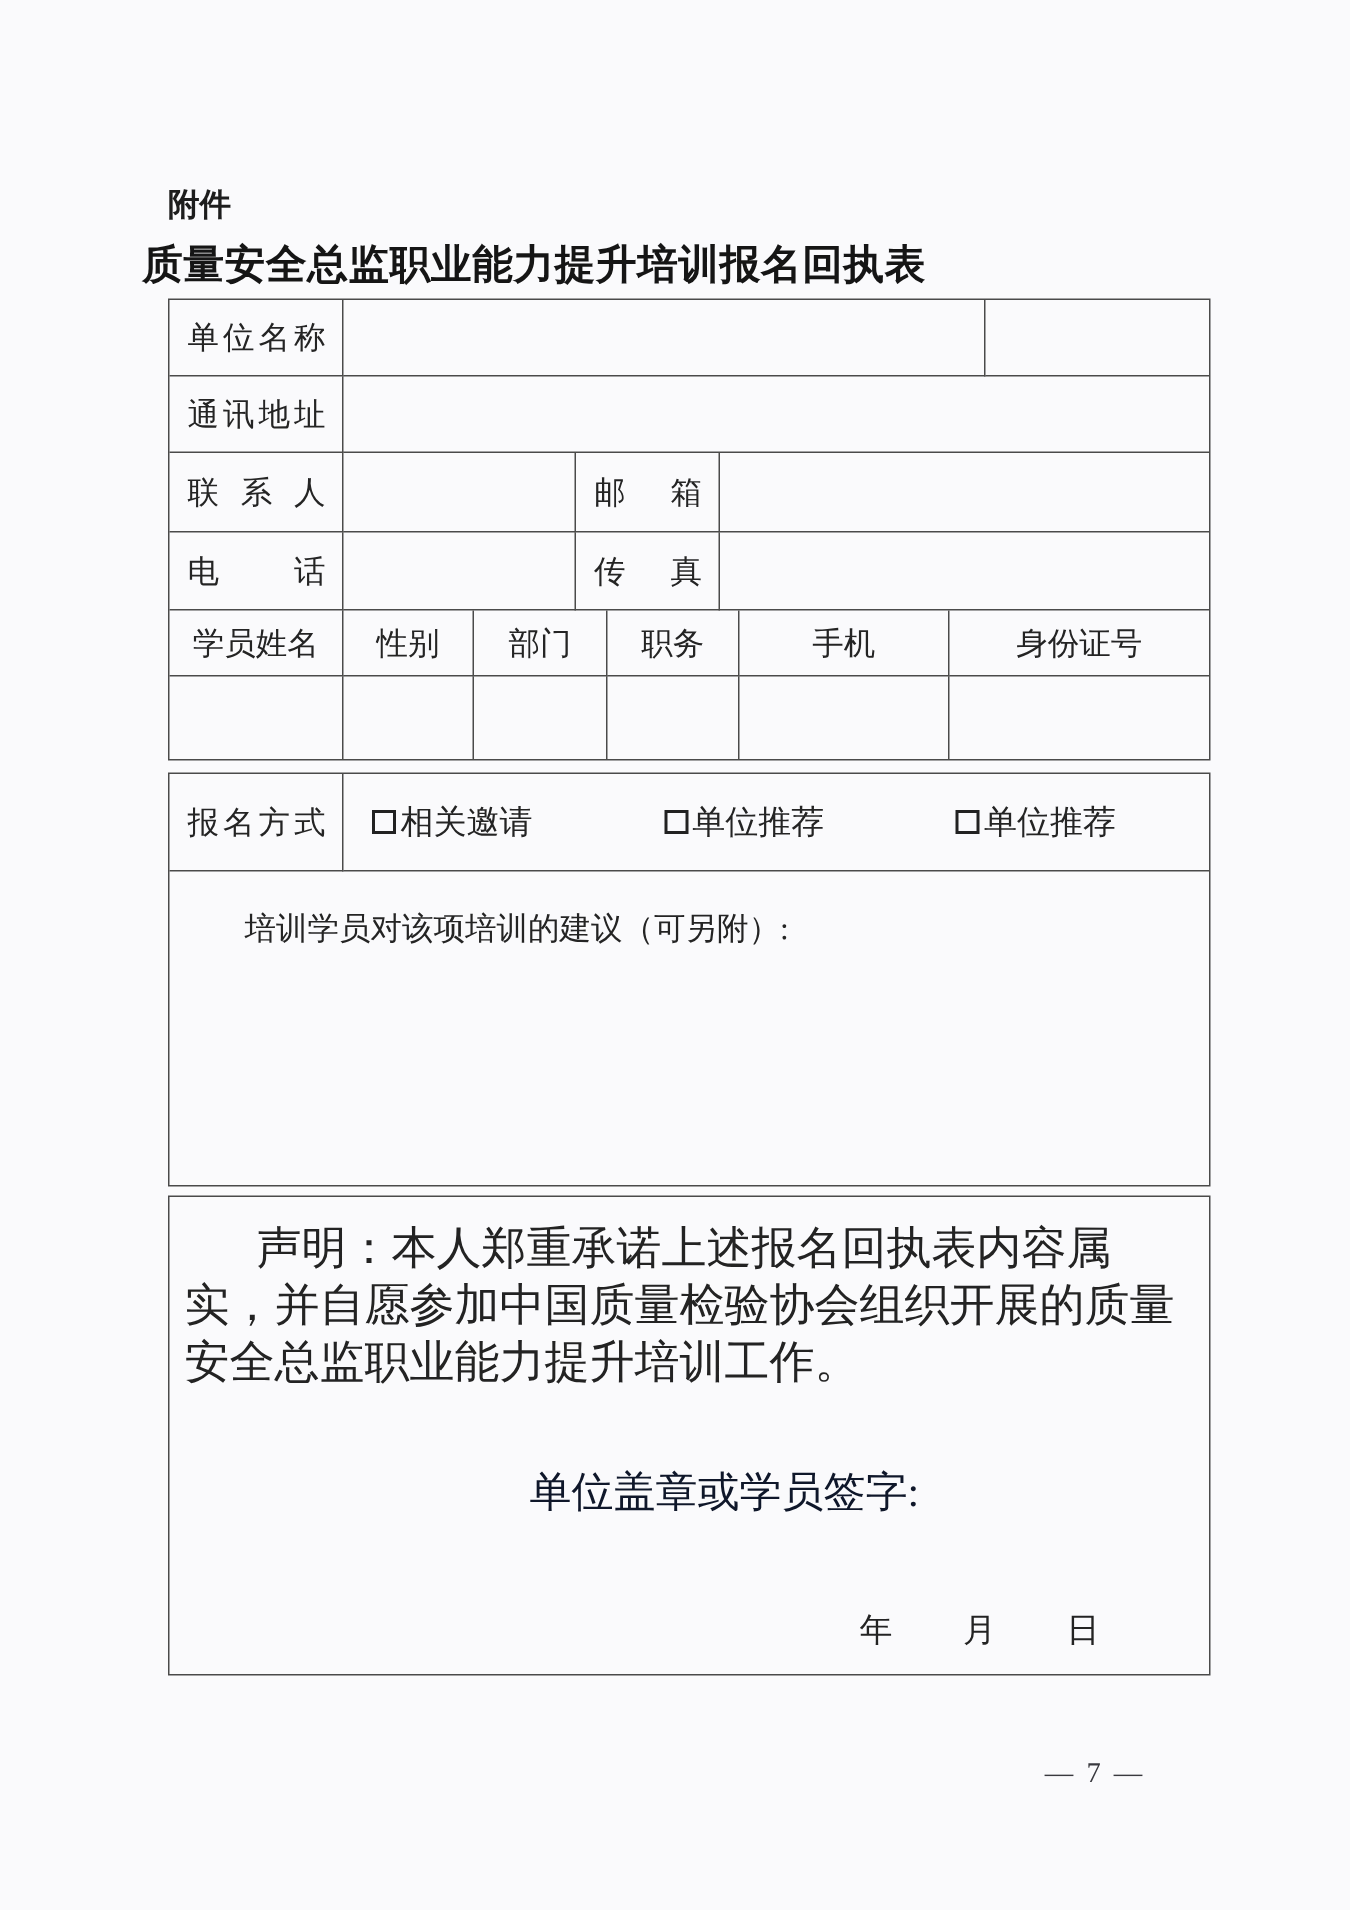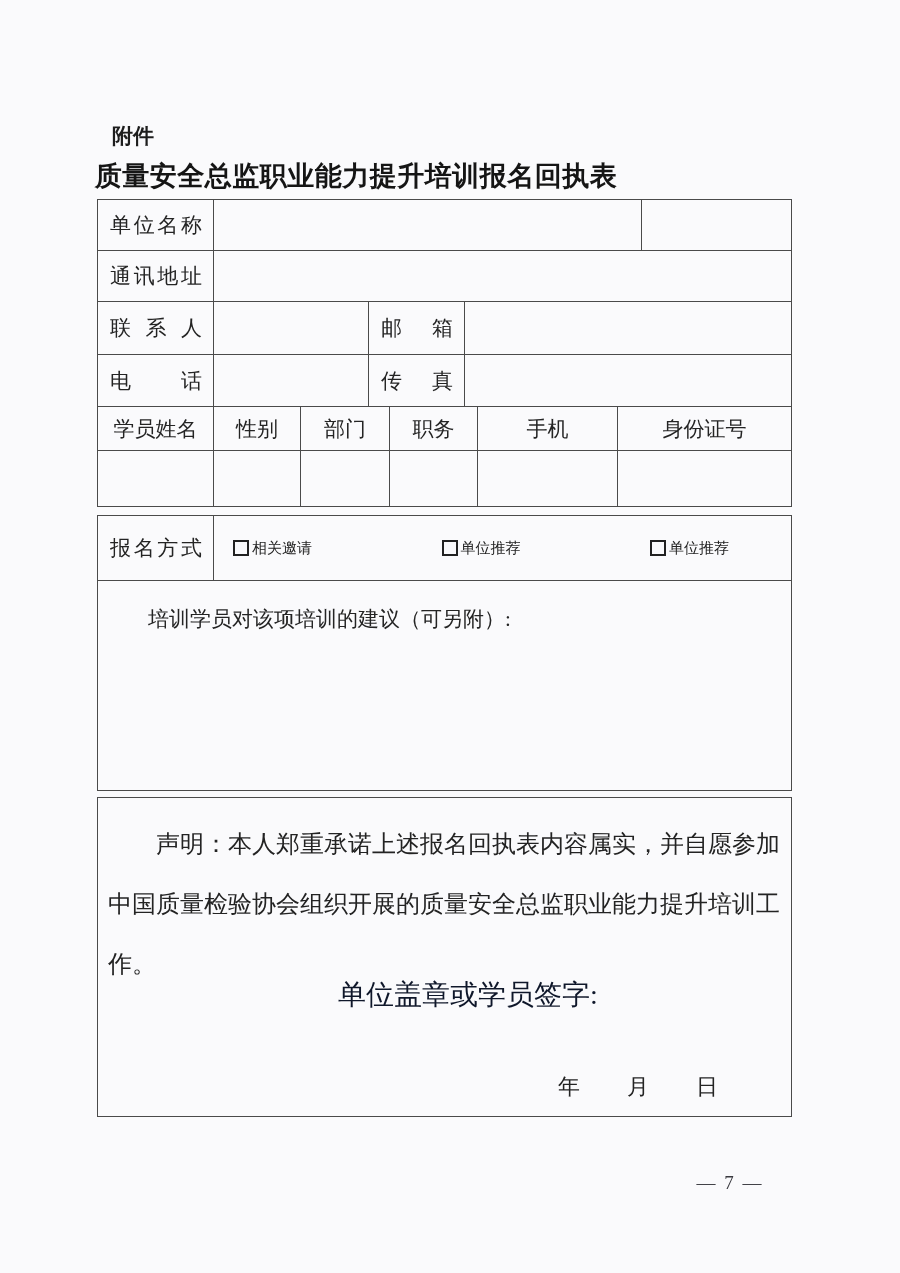--- a/index.html
+++ b/index.html
@@ -14,21 +14,21 @@
   .attachment{
     position:absolute;left:112px;top:122px;
     font-family:Liberation Serif, serif;
     font-weight:700;font-size:21px;color:#1d1d1d;
   }
   .doc-title{
     position:absolute;left:0;top:158px;width:712px;
     text-align:center;font-weight:700;font-size:27px;
     letter-spacing:0.5px;color:#151515;
   }
-  .form-wrap{position:absolute;left:97px;top:199px;width:766px;}
+  .form-wrap{position:absolute;left:112px;top:199px;width:766px;}
   .tblock{
     border:1px solid #4a4a4a;
     box-sizing:border-box;width:695px;
     background:transparent;
   }
   .gap8{height:8px;}
   .gap6{height:6px;}
   .trow{display:flex;box-sizing:border-box;}
   .cell{
     box-sizing:border-box;
@@ -57,37 +57,37 @@
     display:inline-block;text-align:justify;text-align-last:justify;
     white-space:nowrap;color:#242424;
   }
   .jl92{width:92px;}
   .jl72{width:72px;}
   .hdrcell{justify-content:center;text-align:center;}
   .reg-options{
     flex:1;display:flex;align-items:center;
     justify-content:space-between;
     padding:0 62px 0 19px;box-sizing:border-box;
-    font-size:15px;
+    font-size:22px;
   }
   .reg-opt{display:flex;align-items:center;white-space:nowrap;}
   .chk{
     display:inline-block;width:16px;height:16px;
     border:2px solid #222;box-sizing:border-box;
     margin-right:3px;flex:none;background:transparent;
   }
   .suggest-row{
     height:209px;box-sizing:border-box;
     padding:24px 10px 0 50px;font-size:21px;
     display:block;
   }
   .decl-block{height:320px;position:relative;box-sizing:border-box;}
   .decl-text{
     margin:0;padding:16px 6px 0 10px;
-    font-size:24px;line-height:60px;
+    font-size:30px;line-height:38px;
     text-indent:48px;color:#232323;
   }
   .sig-line{
     position:absolute;left:240px;top:178px;
     font-size:28px;color:#0f172a;
   }
   .date-line{
     position:absolute;left:460px;top:274px;
     font-size:22px;color:#232323;letter-spacing:1px;
   }

